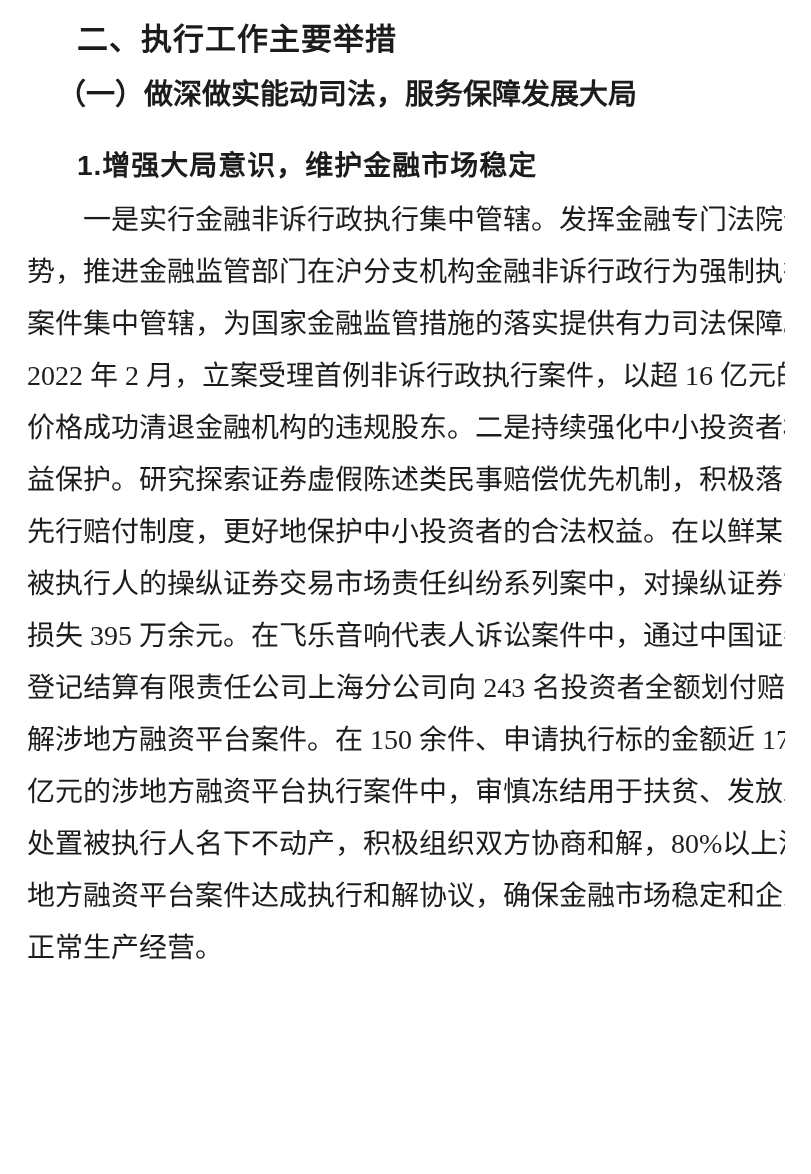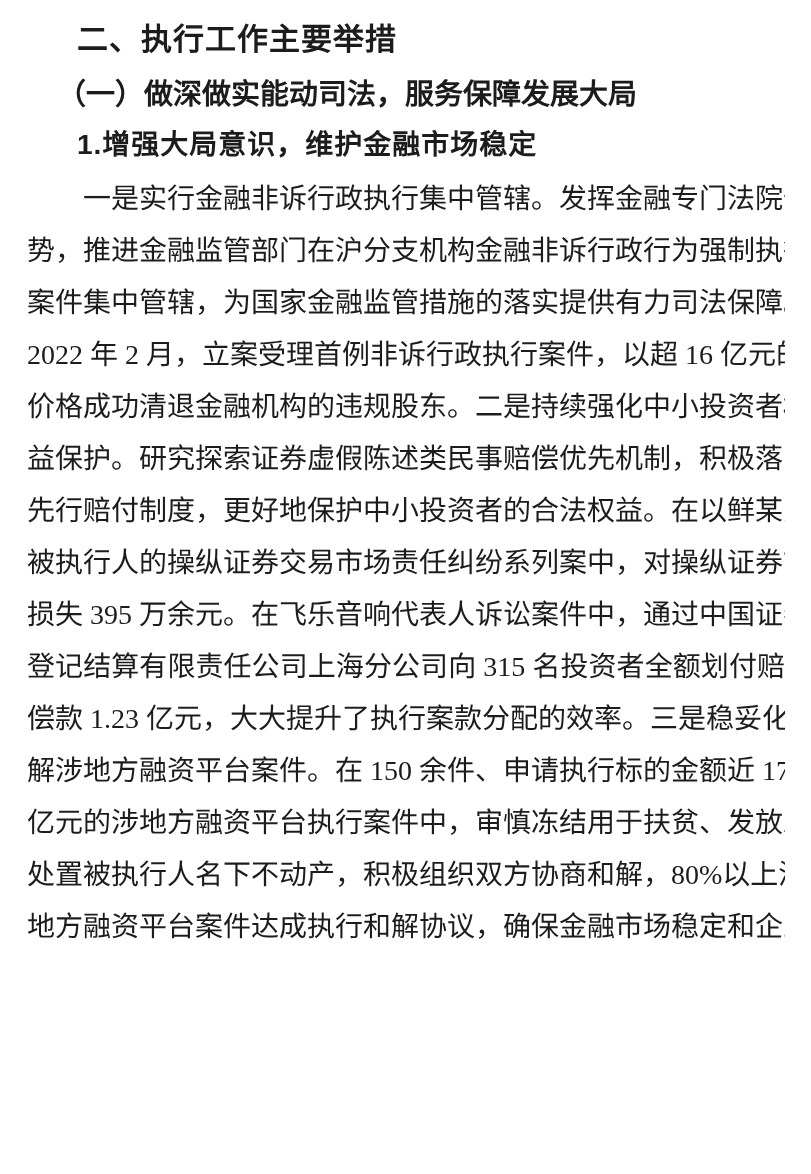--- a/index.html
+++ b/index.html
@@ -26,21 +26,21 @@
     }
     .h2 {
       margin: 14px 0 4px 30px;
       font-family: "Liberation Sans", "DejaVu Sans", sans-serif;
       font-weight: 700;
       font-size: 29px;
       line-height: 40px;
       white-space: nowrap;
     }
     .h3 {
-      margin: 11px 0 0 50px;
+      margin: 32px 0 0 50px;
       font-family: "Liberation Sans", "DejaVu Sans", sans-serif;
       font-weight: 700;
       font-size: 28px;
       line-height: 40px;
       letter-spacing: 1px;
       white-space: nowrap;
     }
     .body-text {
       margin-top: 8px;
     }
@@ -67,20 +67,20 @@
   <div class="body-text">
     <div class="line indent">一是实行金融非诉行政执行集中管辖。发挥金融专门法院优</div>
     <div class="line">势，推进金融监管部门在沪分支机构金融非诉行政行为强制执行</div>
     <div class="line">案件集中管辖，为国家金融监管措施的落实提供有力司法保障。</div>
     <div class="line">2022 年 2 月，立案受理首例非诉行政执行案件，以超 16 亿元的</div>
     <div class="line">价格成功清退金融机构的违规股东。二是持续强化中小投资者权</div>
     <div class="line">益保护。研究探索证券虚假陈述类民事赔偿优先机制，积极落实</div>
     <div class="line">先行赔付制度，更好地保护中小投资者的合法权益。在以鲜某为</div>
     <div class="line">被执行人的操纵证券交易市场责任纠纷系列案中，对操纵证券市</div>
     <div class="line">损失 395 万余元。在飞乐音响代表人诉讼案件中，通过中国证券</div>
-    <div class="line">登记结算有限责任公司上海分公司向 315 名投资者全额划付赔</div>
-    <div class="line">偿款 1.23 亿元，大大提升了执行案款分配的效率。三是稳妥化</div>
+    <div class="line">登记结算有限责任公司上海分公司向 243 名投资者全额划付赔</div>
     <div class="line">解涉地方融资平台案件。在 150 余件、申请执行标的金额近 170</div>
     <div class="line">亿元的涉地方融资平台执行案件中，审慎冻结用于扶贫、发放工</div>
     <div class="line">处置被执行人名下不动产，积极组织双方协商和解，80%以上涉</div>
     <div class="line">地方融资平台案件达成执行和解协议，确保金融市场稳定和企业</div>
+    <div class="line last">正常生产经营。</div>
   </div>
 </div>
 
 </body></html>

